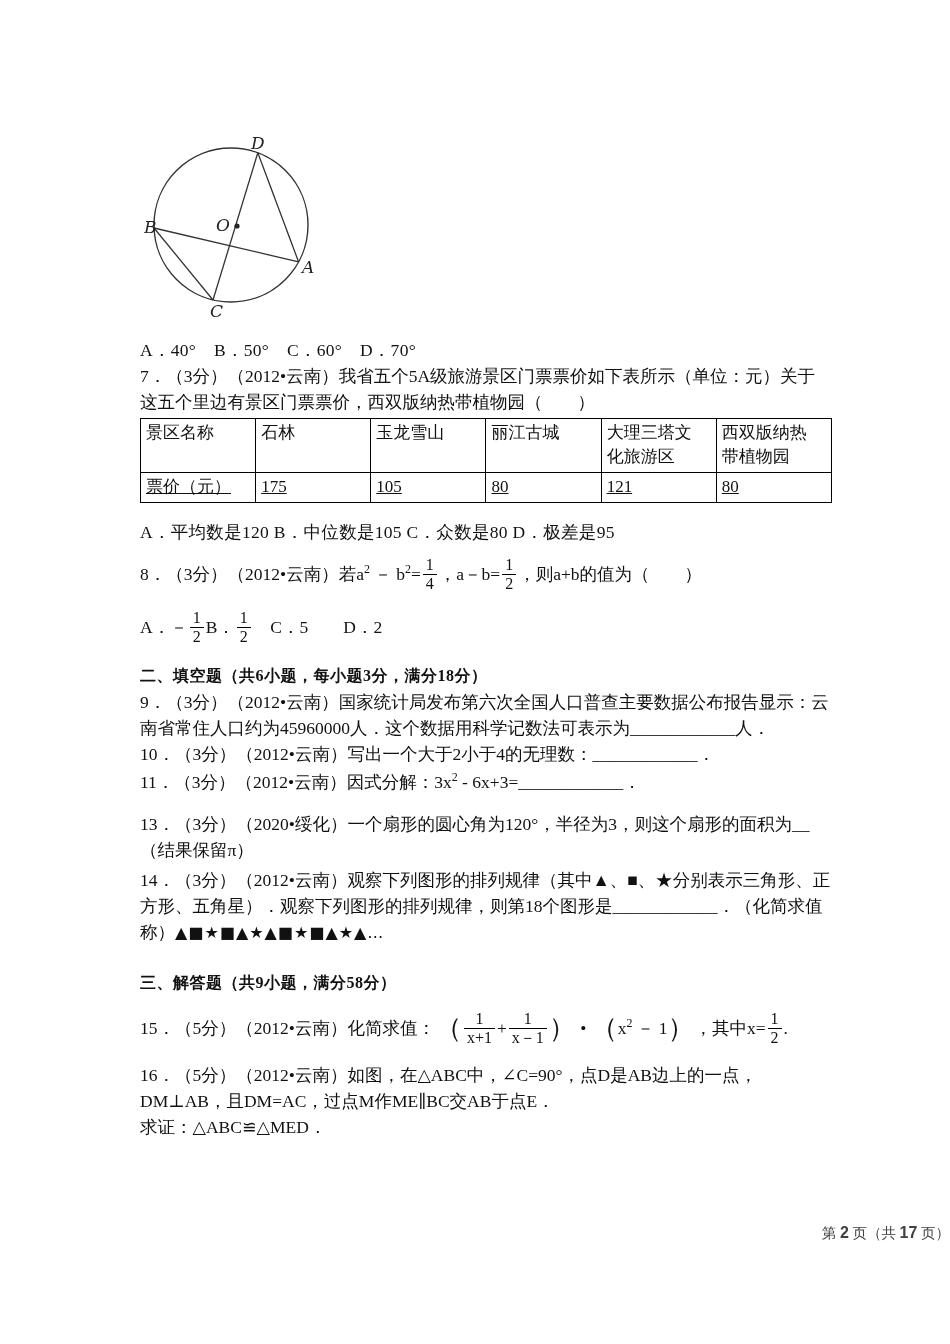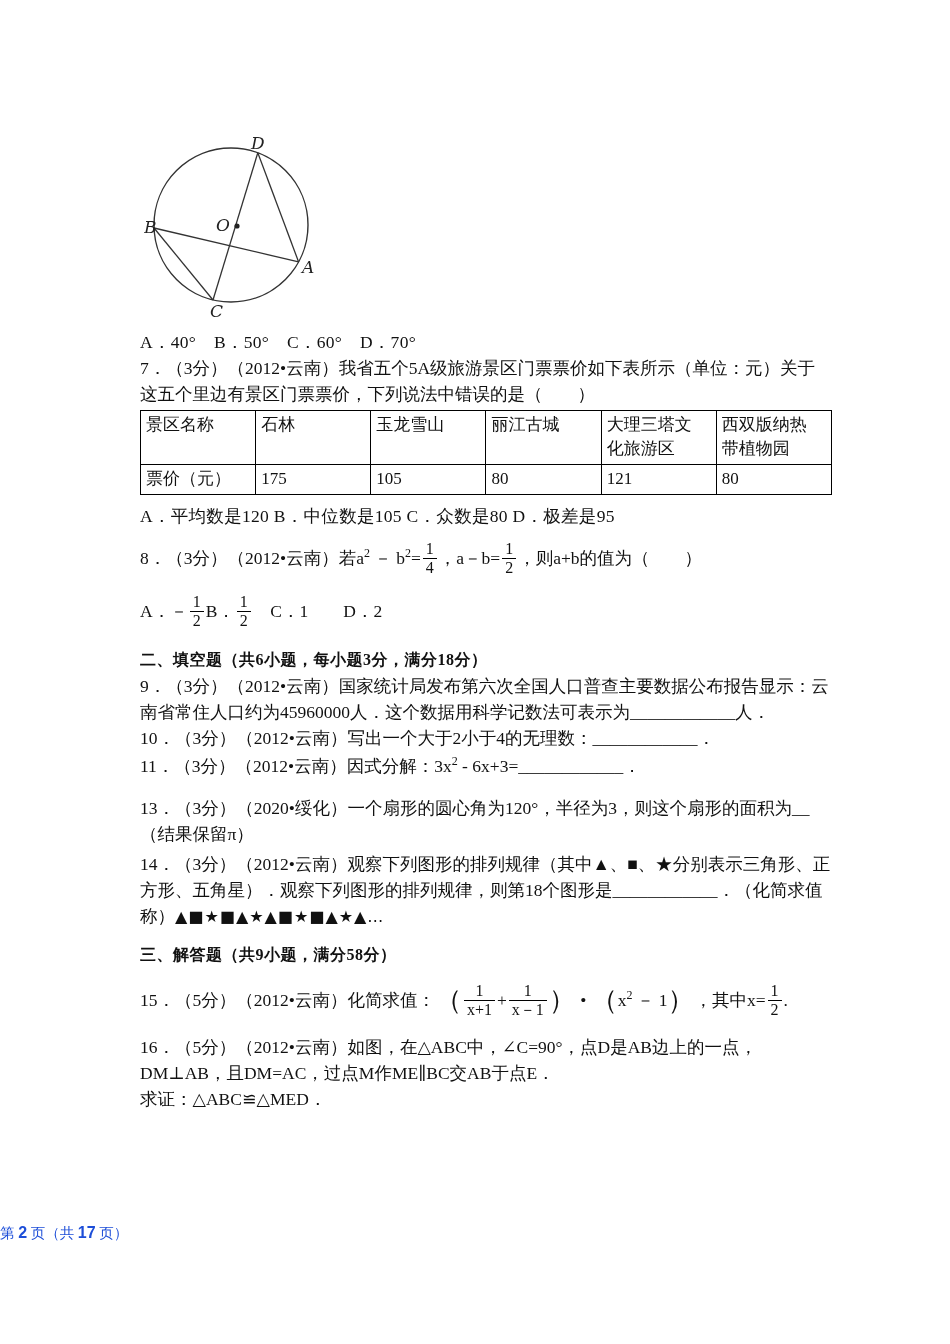--- a/index.html
+++ b/index.html
@@ -19,45 +19,45 @@
   .opts { letter-spacing:0.3px; }
   table.price {
     width:100%; border-collapse:collapse; margin-top:3px;
     font-size:17px;
   }
   table.price td {
     border:1.4px solid #000; vertical-align:top; text-align:left;
     padding:2px 9px 3px 5px; width:16.66%; line-height:24px;
   }
   table.price tr.hdr td { height:54px; }
-  table.price tr.val td { height:30px; }
+  table.price tr.val td { height:30px;text-decoration:underline; }
   .mathline { display:block; }
   .frac {
     display:inline-block; vertical-align:middle; text-align:center;
     line-height:1.05; font-size:16px; position:relative; top:-1px; margin:0 2px;
   }
   .frac .num { display:block; padding:0 3px 1px 3px; }
   .frac .den { display:block; border-top:1.4px solid #000; padding:1px 3px 0 3px; }
   .sup { font-size:12px; position:relative; top:-7px; }
   .rad-sign { font-size:26px; font-family:"DejaVu Sans",sans-serif; vertical-align:-3px; letter-spacing:-2px; }
   .rad-body { border-top:1.5px solid #000; padding:0 3px 0 1px; }
   .sec { font-weight:700; font-size:16px; letter-spacing:0.5px; }
   .bigp { font-size:27px; vertical-align:middle; position:relative; top:-2px; font-weight:400; }
   .q8line { line-height:46px; margin-top:6px; }
   .q8opts { line-height:44px; margin-top:6px; }
   .q15line { line-height:56px; }
   .sym { font-family:"DejaVu Sans",sans-serif; font-size:16px; letter-spacing:1px; }
   .blank { letter-spacing:0;margin-top:10px; }
   .footer {
-    position:absolute; left:0; top:1224px; width:950px; text-align:left;
-    font-size:14.5px; color:#1d4ed8; font-family:"Liberation Serif","DejaVu Serif",serif;
+    position:absolute; left:0; top:1224px; width:950px; text-align:right;
+    font-size:14.5px; color:#404040; font-family:"Liberation Serif","DejaVu Serif",serif;
   }
   .footer b { font-family:"Liberation Sans","DejaVu Sans",sans-serif; font-size:16px; }
-  .mt2{margin-top:8px}.mt4{margin-top:4px}
-  .mt12{margin-top:12px}.mt14{margin-top:14px}.mt16{margin-top:12px}
+  .mt2{margin-top:16px}.mt4{margin-top:4px}
+  .mt12{margin-top:12px}.mt14{margin-top:14px}.mt16{margin-top:24px}
 </style>
 </head>
 <body>
 
 <div class="content">
 
   <svg class="fig" width="182" height="188" viewBox="0 0 182 188">
     <circle cx="87" cy="92" r="77" fill="none" stroke="#333" stroke-width="1.4"></circle>
     <line x1="113.8" y1="19.8" x2="69" y2="167" stroke="#333" stroke-width="1.3"></line>
     <line x1="113.8" y1="19.8" x2="154.6" y2="128.9" stroke="#333" stroke-width="1.3"></line>
@@ -67,21 +67,21 @@
     <text x="107" y="16">D</text>
     <text x="0" y="100">B</text>
     <text x="158" y="140">A</text>
     <text x="66" y="184">C</text>
     <text x="72" y="98">O</text>
   </svg>
 
   <span class="line opts mt2">A．40°　B．50°　C．60°　D．70°</span>
 
   <span class="line">7．（3分）（2012•云南）我省五个5A级旅游景区门票票价如下表所示（单位：元）关于</span>
-  <span class="line">这五个里边有景区门票票价，下列说法中错误的是（　　）</span>
+  <span class="line">这五个里边有景区门票票价，西双版纳热带植物园（　　）</span>
 
   <table class="price">
     <tbody>
         <tr class="hdr">
       <td>景区名称</td>
       <td>石林</td>
       <td>玉龙雪山</td>
       <td>丽江古城</td>
       <td>大理三塔文化旅游区</td>
       <td>西双版纳热带植物园</td>
@@ -97,21 +97,21 @@
   </tbody>
     </table>
 
   <span class="line opts mt2">A．平均数是120  B．中位数是105  C．众数是80 D．极差是95</span>
 
   <span class="line mathline q8line">
     <span>8．（3分）（2012•云南）若</span><span>a</span><span class="sup">2</span><span> － </span><span>b</span><span class="sup">2</span><span>=</span><span class="frac"><span class="num">1</span><span class="den">4</span></span><span>，</span><span>a－b=</span><span class="frac"><span class="num">1</span><span class="den">2</span></span><span>，则a+b的值为（　　）</span>
   </span>
 
   <span class="line mathline q8opts">
-    <span>A．</span><span>－</span><span class="frac"><span class="num">1</span><span class="den">2</span></span><span>B．</span><span class="frac"><span class="num">1</span><span class="den">2</span></span><span>　C．1　　D．2</span>
+    <span>A．</span><span>－</span><span class="frac"><span class="num">1</span><span class="den">2</span></span><span>B．</span><span class="frac"><span class="num">1</span><span class="den">2</span></span><span>　C．5　　D．2</span>
   </span>
 
   <span class="line sec mt14">二、填空题（共6小题，每小题3分，满分18分）</span>
 
   <span class="line">9．（3分）（2012•云南）国家统计局发布第六次全国人口普查主要数据公布报告显示：云</span>
   <span class="line">
     <span>南省常住人口约为45960000人．这个数据用科学记数法可表示为</span><span class="blank">____________</span><span>人．</span>
   </span>
 
   <span class="line">

